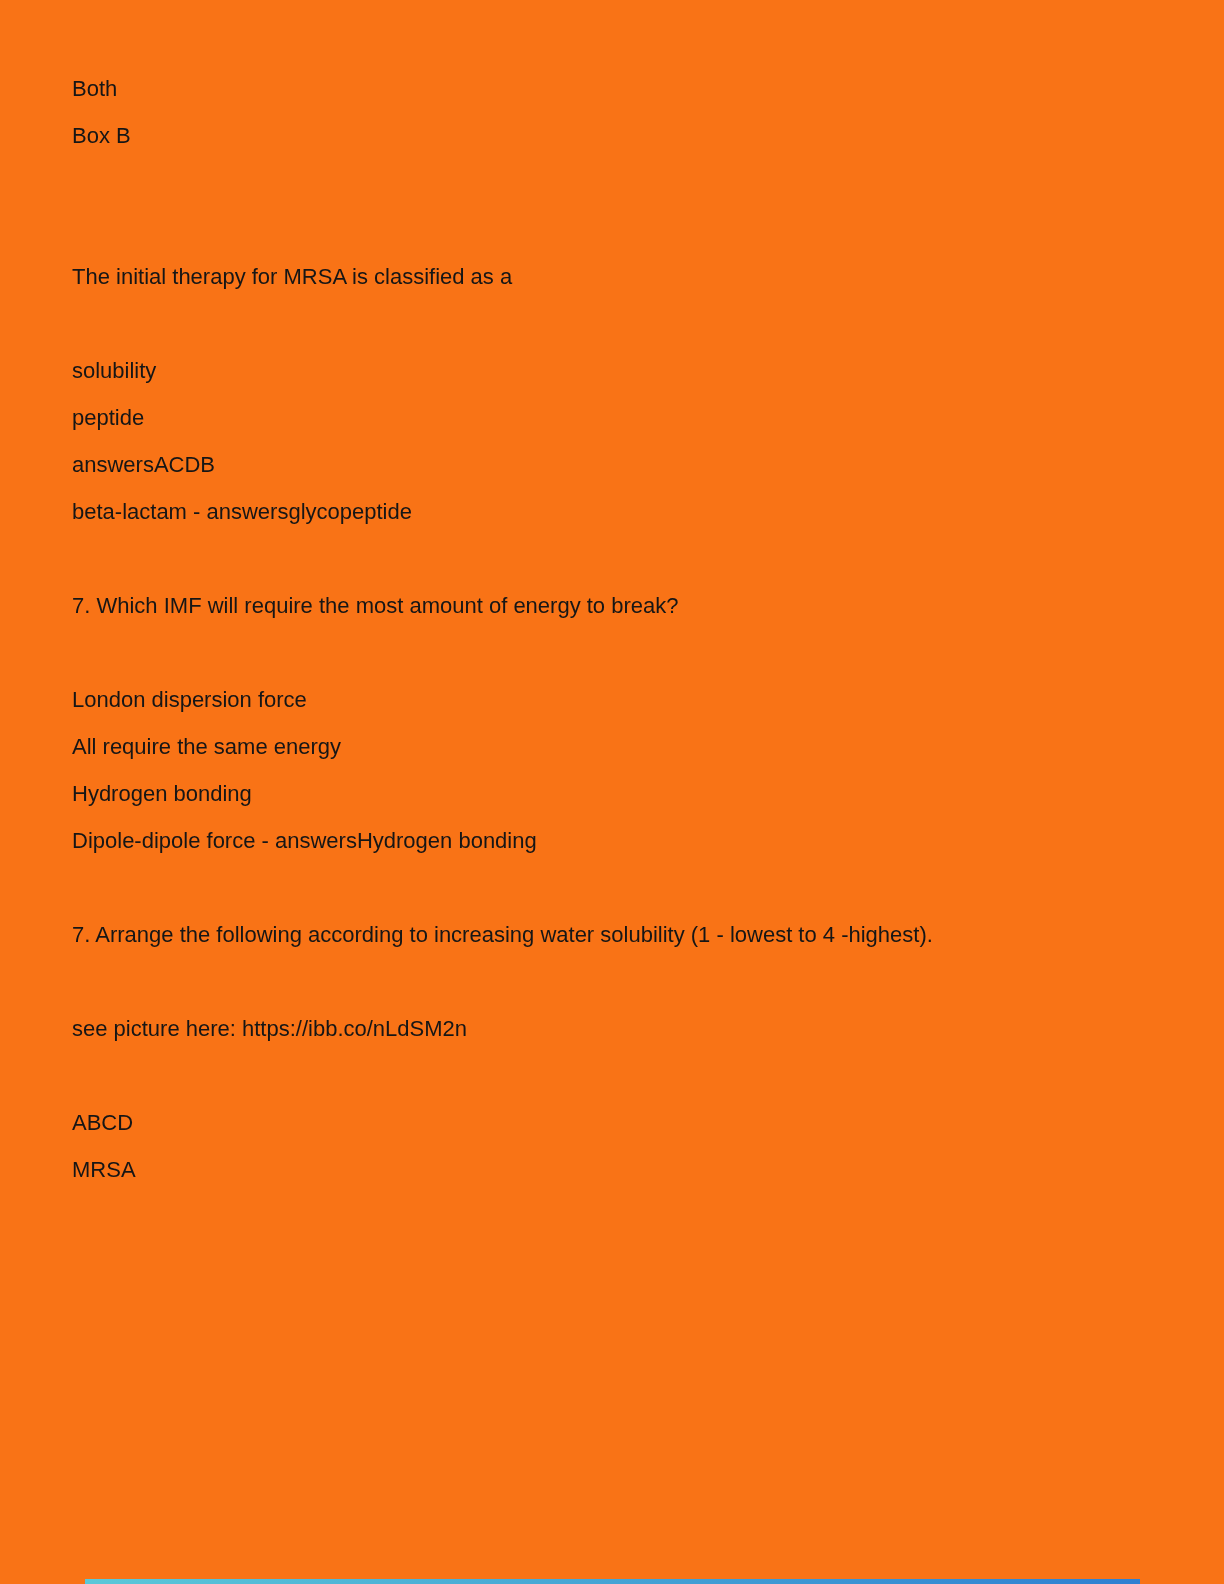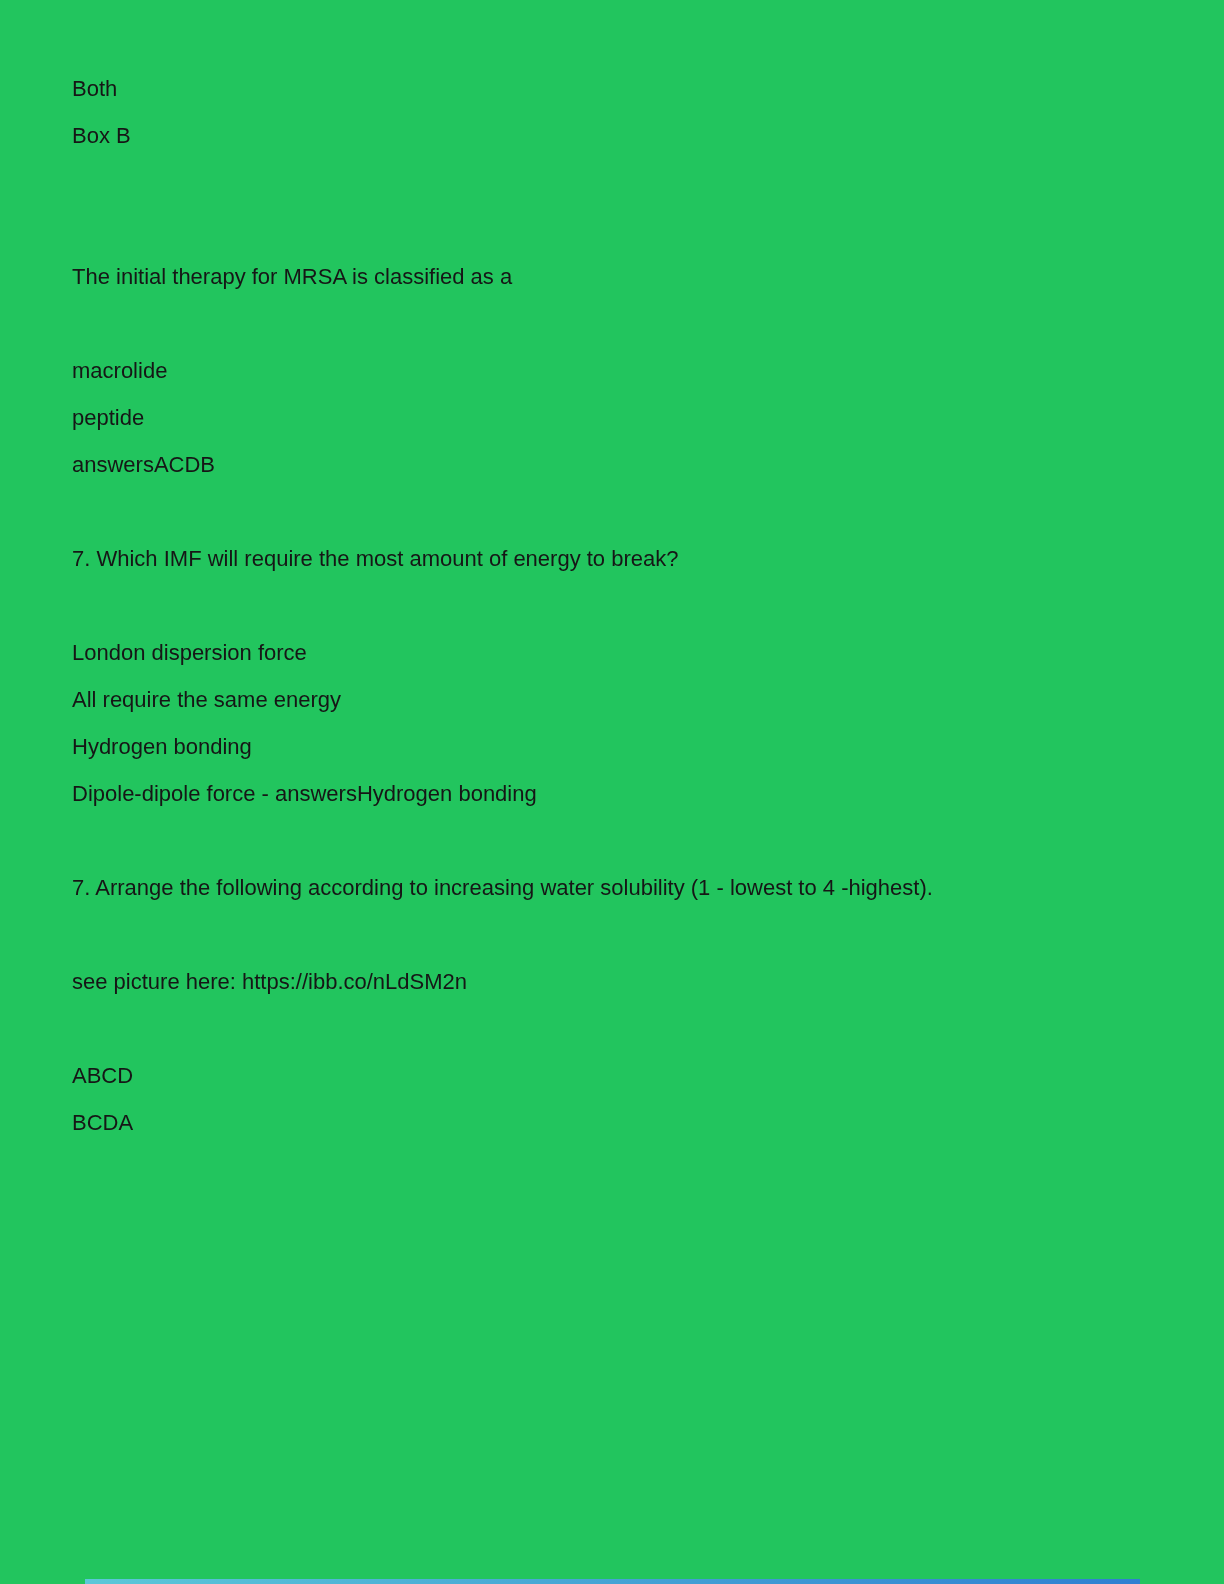--- a/index.html
+++ b/index.html
@@ -4,21 +4,21 @@
 <style>
   html, body {
     margin: 0;
     padding: 0;
     background: #ffffff;
   }
   .page {
     position: relative;
     width: 1224px;
     height: 1584px;
-    background: #22c55e;
+    background: #f97316;
     overflow: hidden;
     font-family: "Liberation Sans", "DejaVu Sans", sans-serif;
     color: #161616;
   }
   .content {
     position: absolute;
     top: 71px;
     left: 72px;
     width: 1047px;
   }
@@ -44,32 +44,33 @@
 <body>
 
 <div class="page">
   <div class="content">
     <p class="para">Both</p>
     <p class="para">Box B</p>
     <p class="para"></p>
     <p class="para"></p>
     <p class="para">The initial therapy for MRSA is classified as a</p>
     <p class="para"></p>
-    <p class="para">macrolide</p>
+    <p class="para">solubility</p>
     <p class="para">peptide</p>
     <p class="para">answersACDB</p>
+    <p class="para">beta-lactam - answersglycopeptide</p>
     <p class="para"></p>
     <p class="para">7. Which IMF will require the most amount of energy to break?</p>
     <p class="para"></p>
     <p class="para">London dispersion force</p>
     <p class="para">All require the same energy</p>
     <p class="para">Hydrogen bonding</p>
     <p class="para">Dipole-dipole force - answersHydrogen bonding</p>
     <p class="para"></p>
     <p class="para">7. Arrange the following according to increasing water solubility (1 - lowest to 4 -highest).</p>
     <p class="para"></p>
     <p class="para">see picture here: https://ibb.co/nLdSM2n</p>
     <p class="para"></p>
     <p class="para">ABCD</p>
-    <p class="para">BCDA</p>
+    <p class="para">MRSA</p>
   </div>
   <div class="bottom-divider"></div>
 </div>
 
 </body></html>

